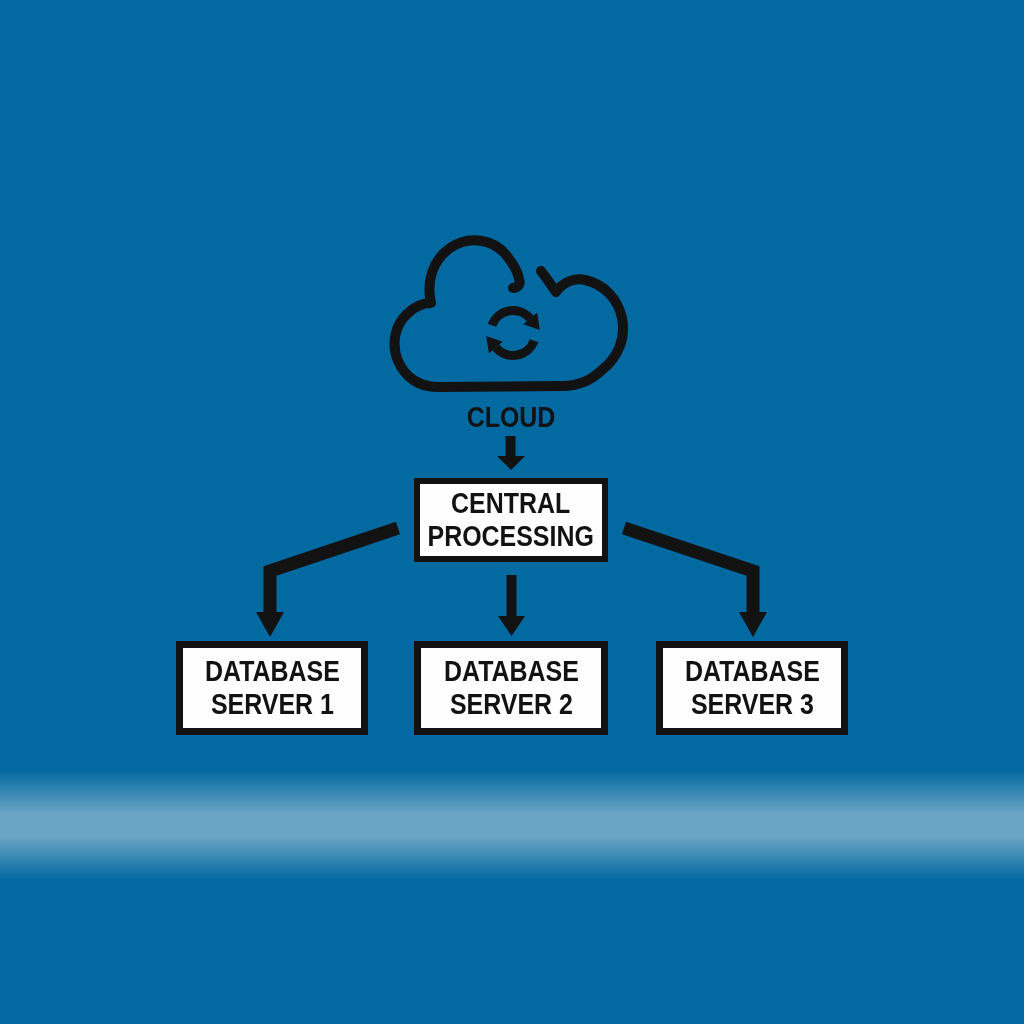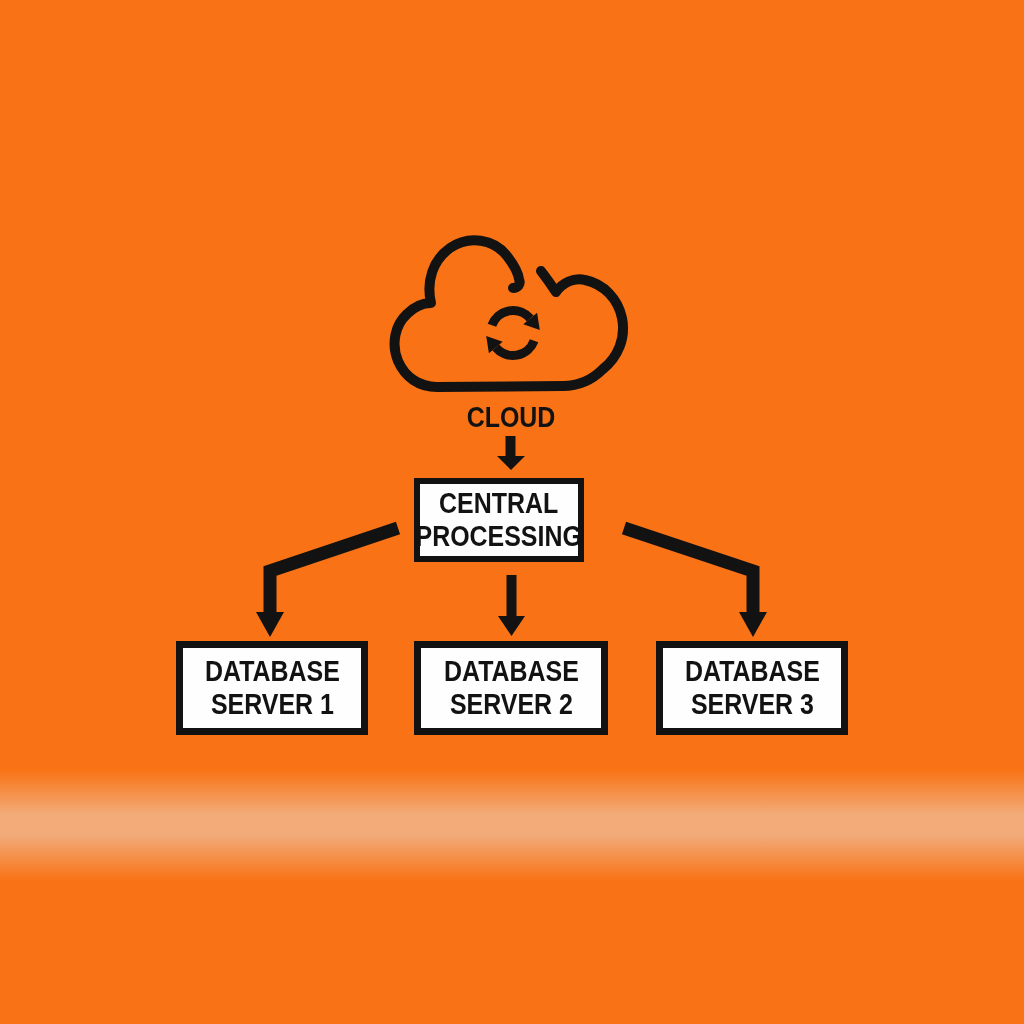--- a/index.html
+++ b/index.html
@@ -4,21 +4,21 @@
 <style>
   html, body {
     margin: 0;
     padding: 0;
     background: #fdfefe;
   }
   .canvas {
     position: relative;
     width: 1024px;
     height: 1024px;
-    background: #f97316;
+    background: #0369a1;
     overflow: hidden;
     font-family: "Liberation Sans", "DejaVu Sans", sans-serif;
   }
   
   .bg-band {
     position: absolute;
     left: 0;
     top: 770px;
     width: 1024px;
     height: 110px;
@@ -64,21 +64,21 @@
     background: #fefefe;
     border: 7px solid #121212;
     display: flex;
     align-items: center;
     justify-content: center;
     text-align: center;
   }
   .box.central {
     left: 414px;
     top: 478px;
-    width: 170px;
+    width: 194px;
     height: 84px;
     border-width: 6px;
   }
   .box.server-1 { left: 176px; top: 641px; width: 192px; height: 94px; }
   .box.server-2 { left: 414px; top: 641px; width: 194px; height: 94px; }
   .box.server-3 { left: 656px; top: 641px; width: 192px; height: 94px; }
   .box .label {
     color: #121212;
     font-size: 29px;
     font-weight: bold;

